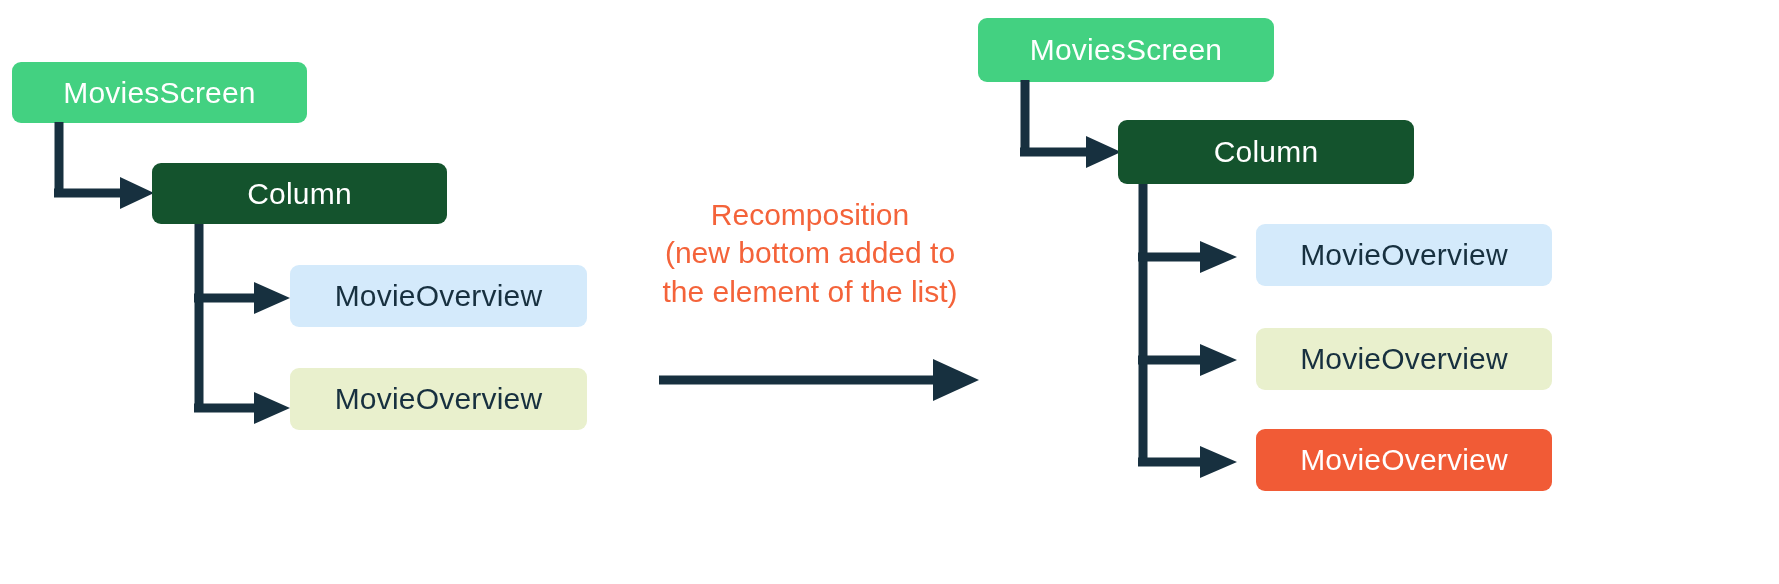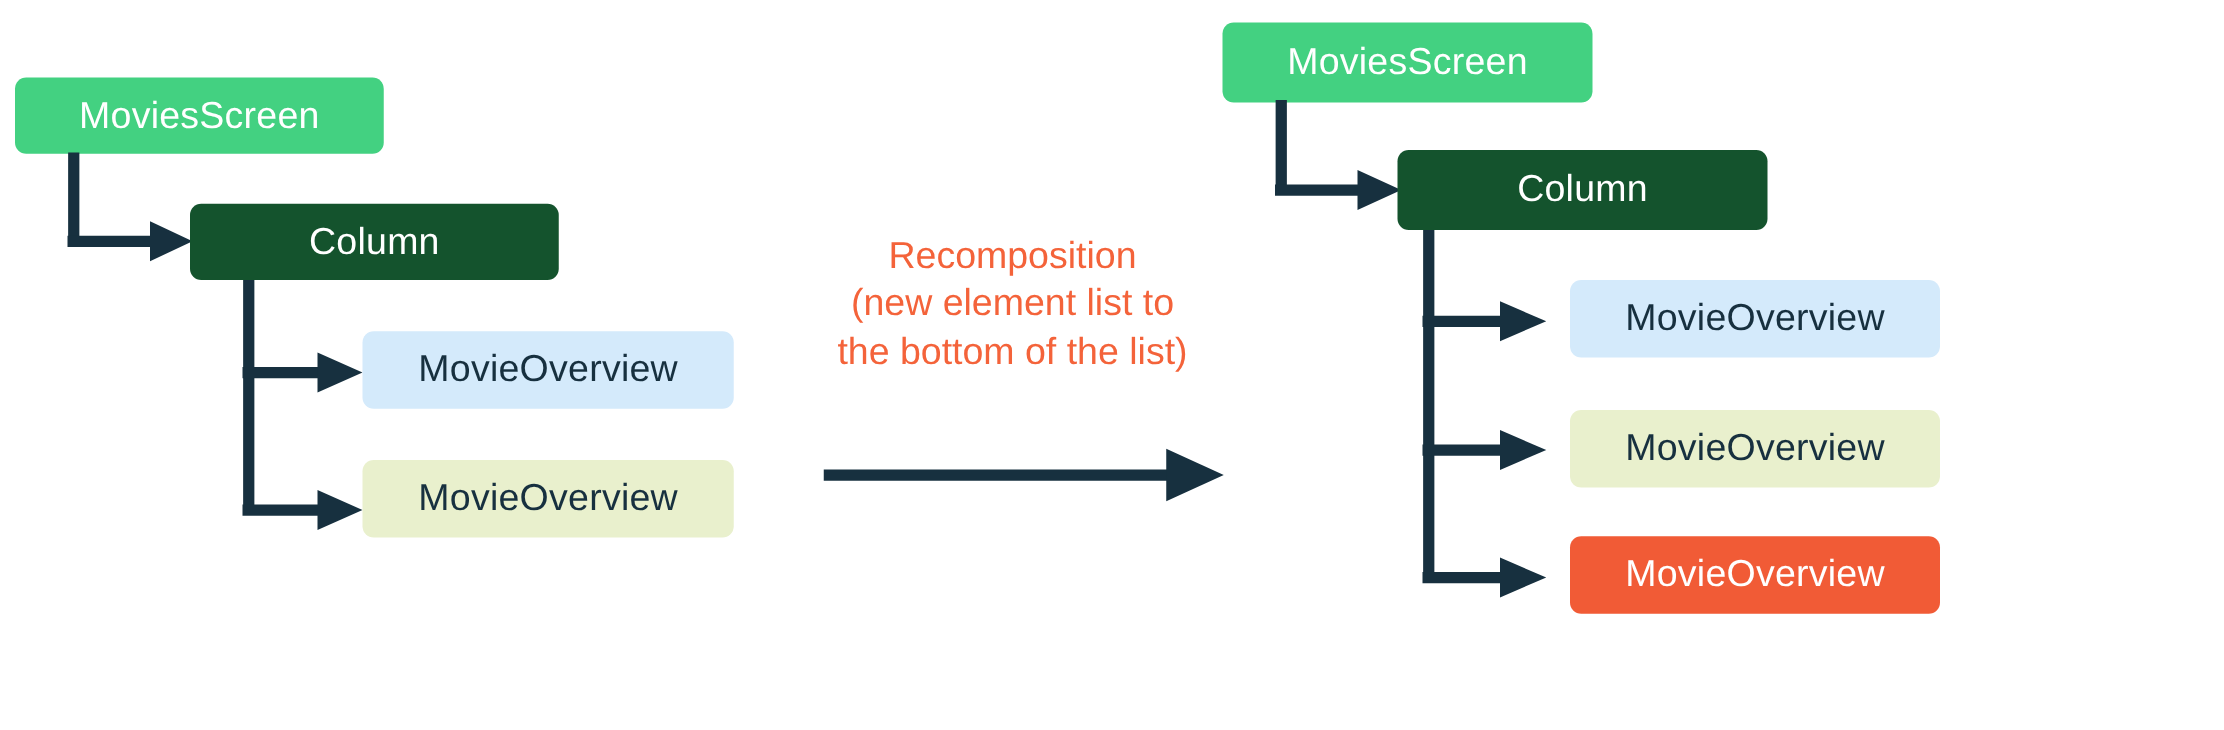--- a/index.html
+++ b/index.html
@@ -82,24 +82,24 @@
     <path d="M4,78 L72,78" stroke="#17303f" stroke-width="9" fill="none"></path>
     <polygon points="64,62 100,78 64,94" fill="#17303f"></polygon>
     <path d="M4,188 L72,188" stroke="#17303f" stroke-width="9" fill="none"></path>
     <polygon points="64,172 100,188 64,204" fill="#17303f"></polygon>
   </svg>
 
   <div class="node node-lightblue" style="left:290px; top:265px; width:297px; height:62px; font-size:30px;">MovieOverview</div>
 
   <div class="node node-lightyellow" style="left:290px; top:368px; width:297px; height:62px; font-size:30px;">MovieOverview</div>
 
-  <div class="caption" style="left:610px; top:186px; width:400px; font-size:30px;">
+  <div class="caption" style="left:610px; top:196px; width:400px; font-size:30px;">
     <span class="cap-line">Recomposition</span>
-    <span class="cap-line">(new element list to</span>
-    <span class="cap-line">the bottom of the list)</span>
+    <span class="cap-line">(new bottom added to</span>
+    <span class="cap-line">the element of the list)</span>
   </div>
 
   <svg class="connector" style="left:655px; top:355px; width:330px; height:50px;" width="330" height="50" viewBox="0 0 330 50">
     <path d="M4,25 L286,25" stroke="#17303f" stroke-width="9" fill="none"></path>
     <polygon points="278,4 324,25 278,46" fill="#17303f"></polygon>
   </svg>
 
   <div class="node node-green" style="left:978px; top:18px; width:296px; height:64px; font-size:30px;">MoviesScreen</div>
 
   <svg class="connector" style="left:1016px; top:76px; width:115px; height:92px;" width="115" height="92" viewBox="0 0 115 92">

